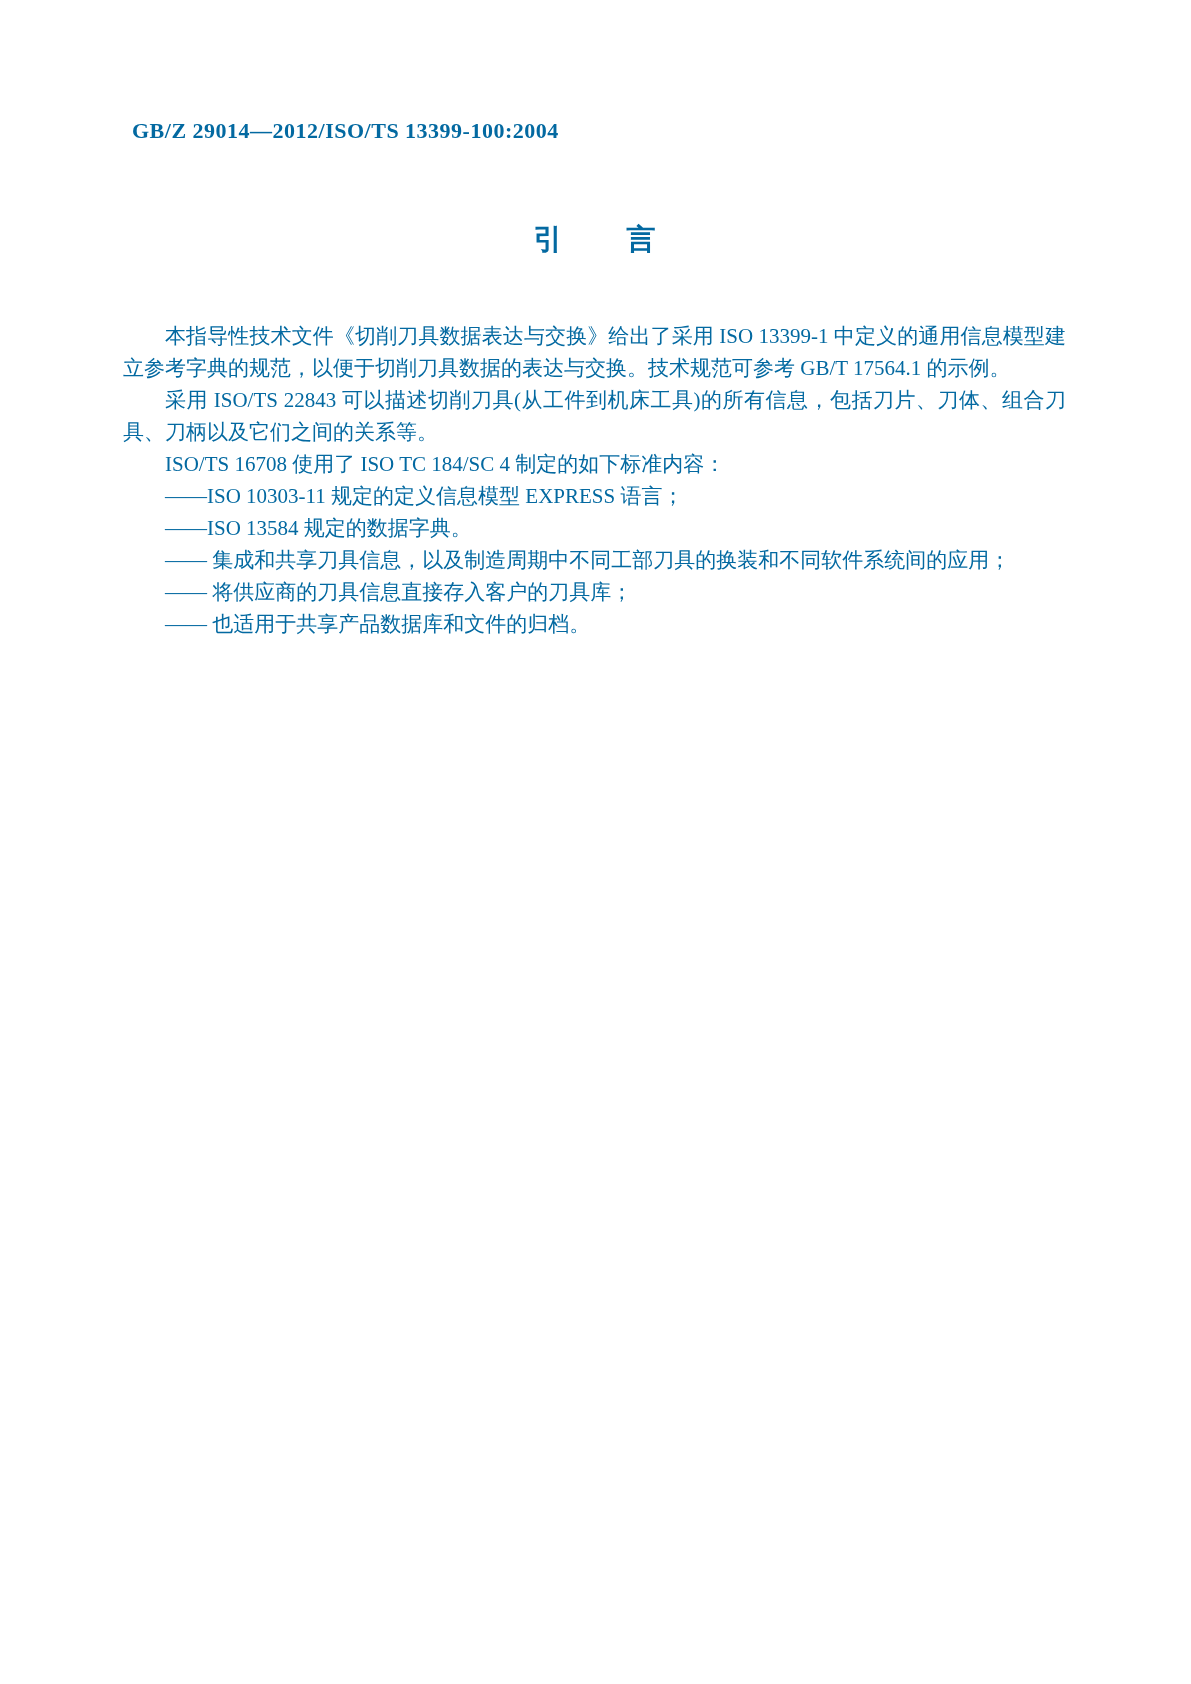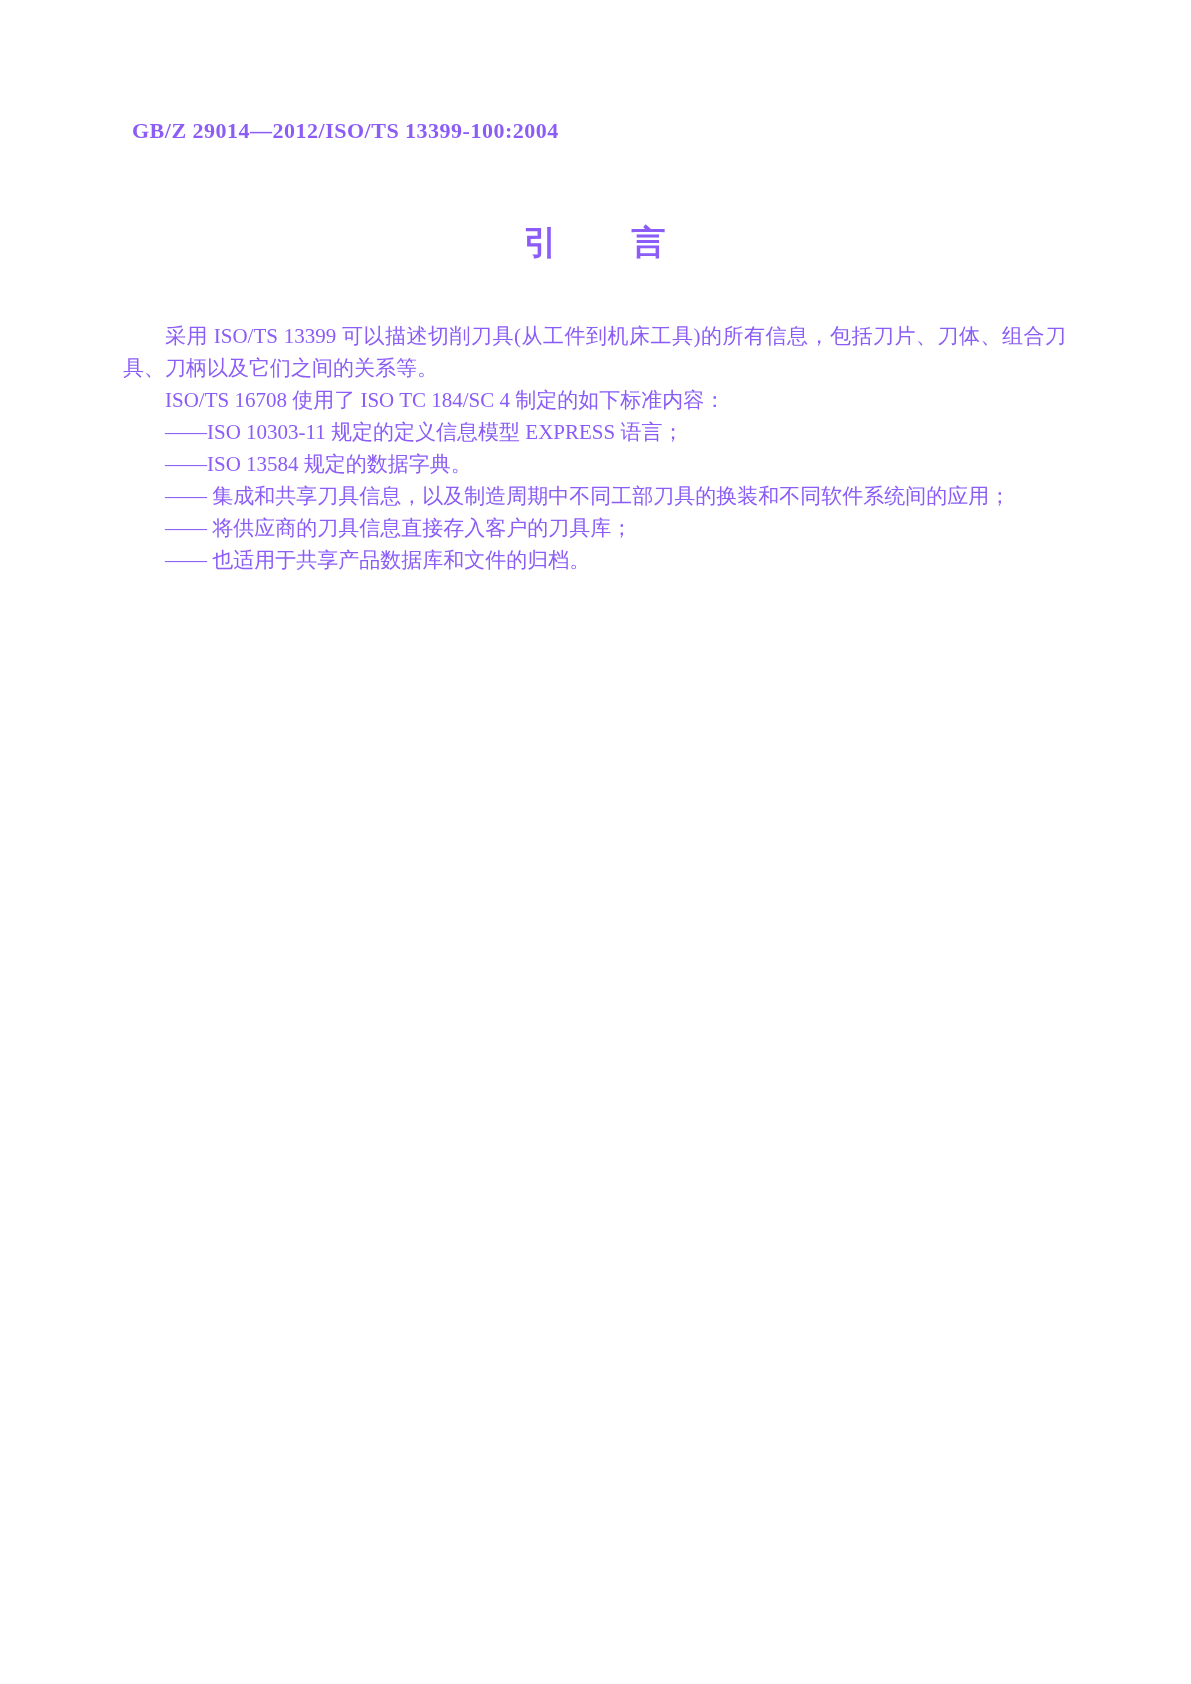--- a/index.html
+++ b/index.html
@@ -5,41 +5,41 @@
   html, body {
     margin: 0;
     padding: 0;
     background: #ffffff;
   }
   .page {
     position: relative;
     width: 1191px;
     height: 1452px;
     background: #ffffff;
-    color: #8b5cf6;
+    color: #0369a1;
     font-family: "Liberation Serif", "DejaVu Serif", serif;
     overflow: hidden;
   }
   .std-header {
     position: absolute;
     left: 132px;
     top: 118px;
     font-size: 22px;
     font-weight: bold;
     letter-spacing: 0.5px;
     white-space: nowrap;
     font-family: "Liberation Serif", "DejaVu Serif", serif;
   }
   .doc-title {
     position: absolute;
     left: 0;
     top: 220px;
     width: 100%;
     text-align: center;
-    font-size: 34px;
+    font-size: 29px;
     font-weight: bold;
     font-family: "Liberation Sans", "DejaVu Sans", sans-serif;
     letter-spacing: 2px;
     white-space: pre;
   }
   .doc-body {
     position: absolute;
     left: 123px;
     top: 320px;
     width: 943px;
@@ -65,21 +65,22 @@
 </head>
 <body>
 
 <div class="page">
 
   <div class="std-header">GB/Z 29014—2012/ISO/TS 13399-100:2004</div>
 
   <div class="doc-title">引　　言</div>
 
   <div class="doc-body">
-    <p>采用 ISO/TS 13399 可以描述切削刀具(从工件到机床工具)的所有信息，包括刀片、刀体、组合刀具、刀柄以及它们之间的关系等。</p>
+    <p>本指导性技术文件《切削刀具数据表达与交换》给出了采用 ISO 13399-1 中定义的通用信息模型建立参考字典的规范，以便于切削刀具数据的表达与交换。技术规范可参考 GB/T 17564.1 的示例。</p>
+    <p>采用 ISO/TS 22843 可以描述切削刀具(从工件到机床工具)的所有信息，包括刀片、刀体、组合刀具、刀柄以及它们之间的关系等。</p>
     <p>ISO/TS 16708 使用了 ISO TC 184/SC 4 制定的如下标准内容：</p>
     <p>——ISO 10303-11 规定的定义信息模型 EXPRESS 语言；</p>
     <p>——ISO 13584 规定的数据字典。</p>
     <p>—— 集成和共享刀具信息，以及制造周期中不同工部刀具的换装和不同软件系统间的应用；</p>
     <p>—— 将供应商的刀具信息直接存入客户的刀具库；</p>
     <p>—— 也适用于共享产品数据库和文件的归档。</p>
   </div>
 
   <div class="page-number">Ⅱ</div>
 

